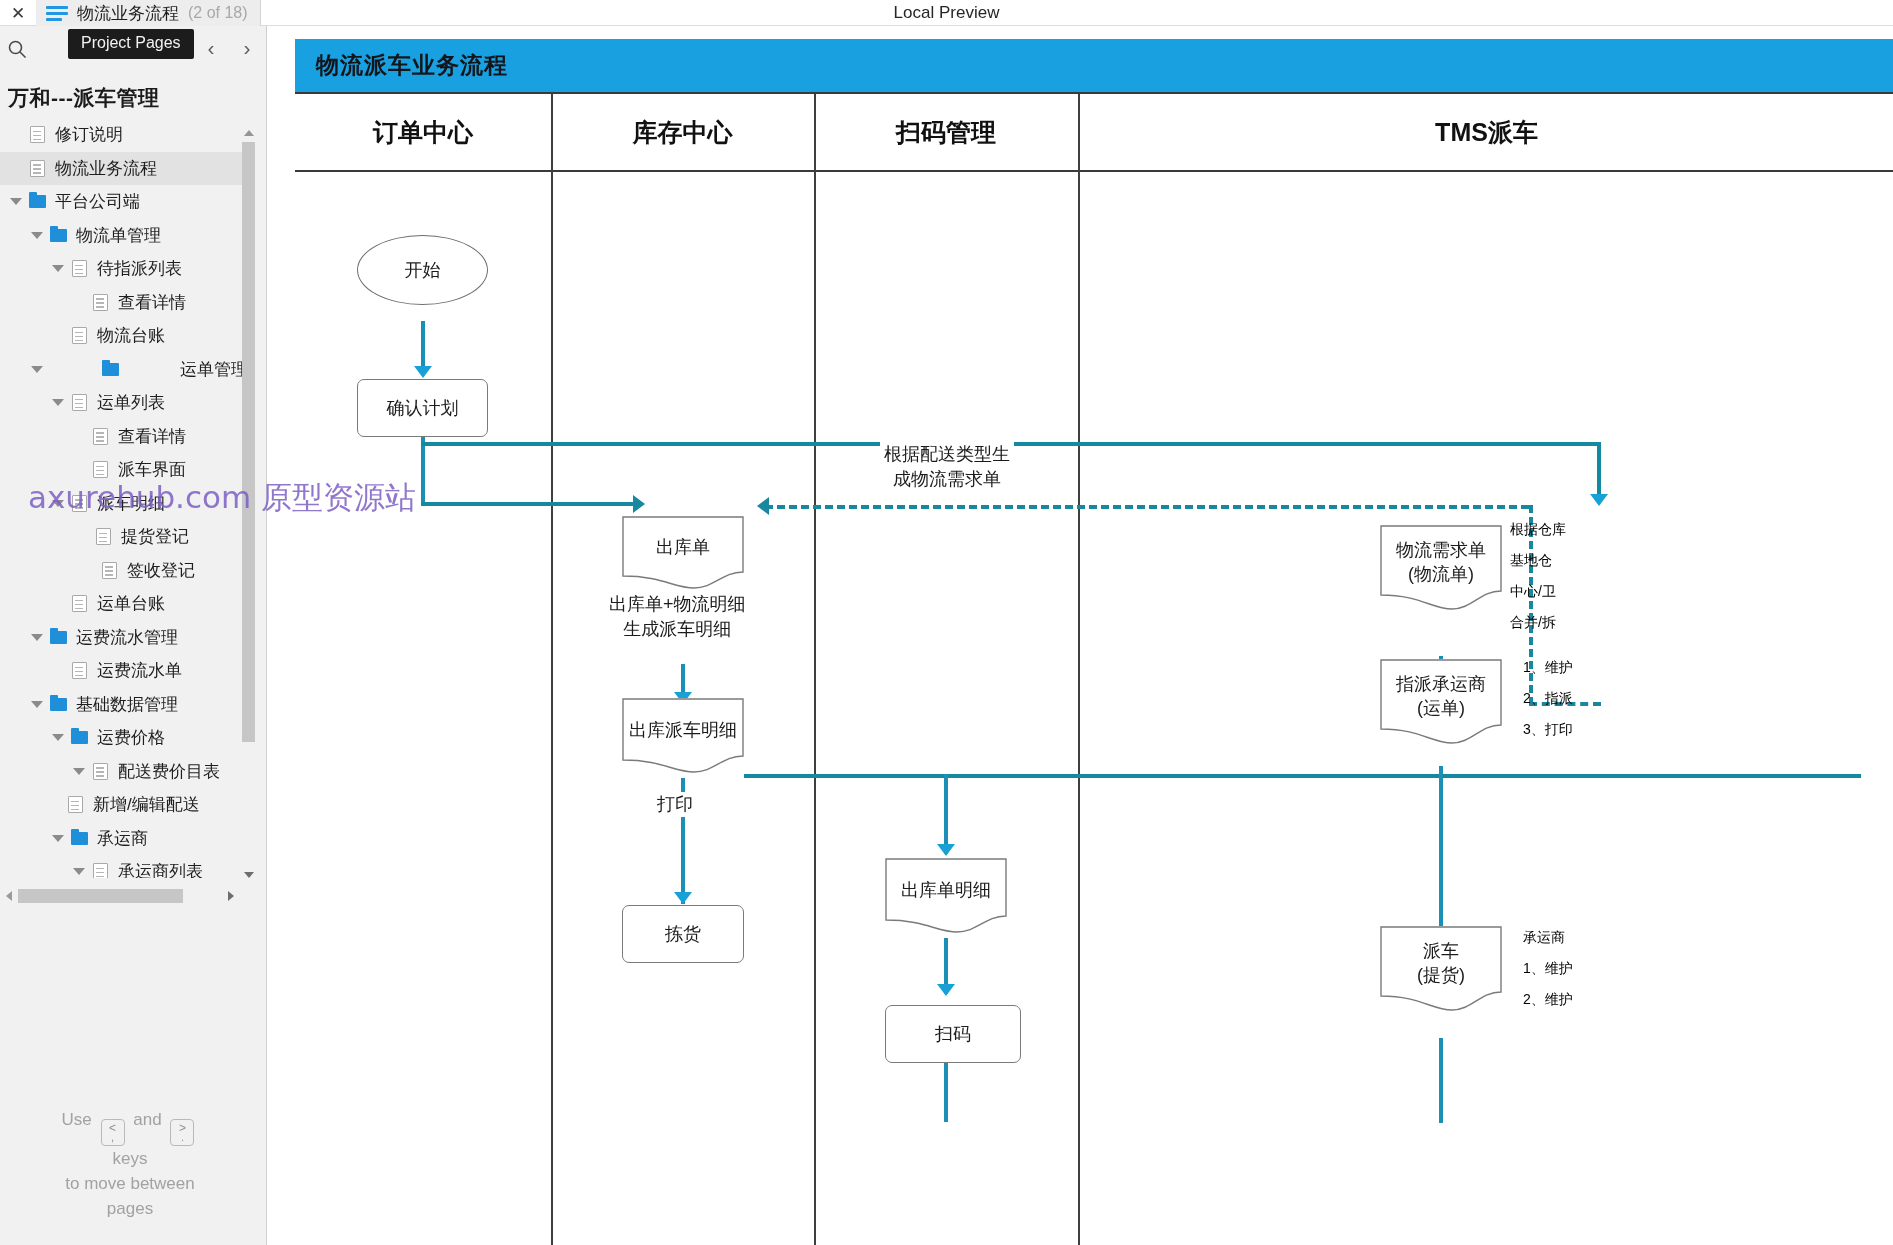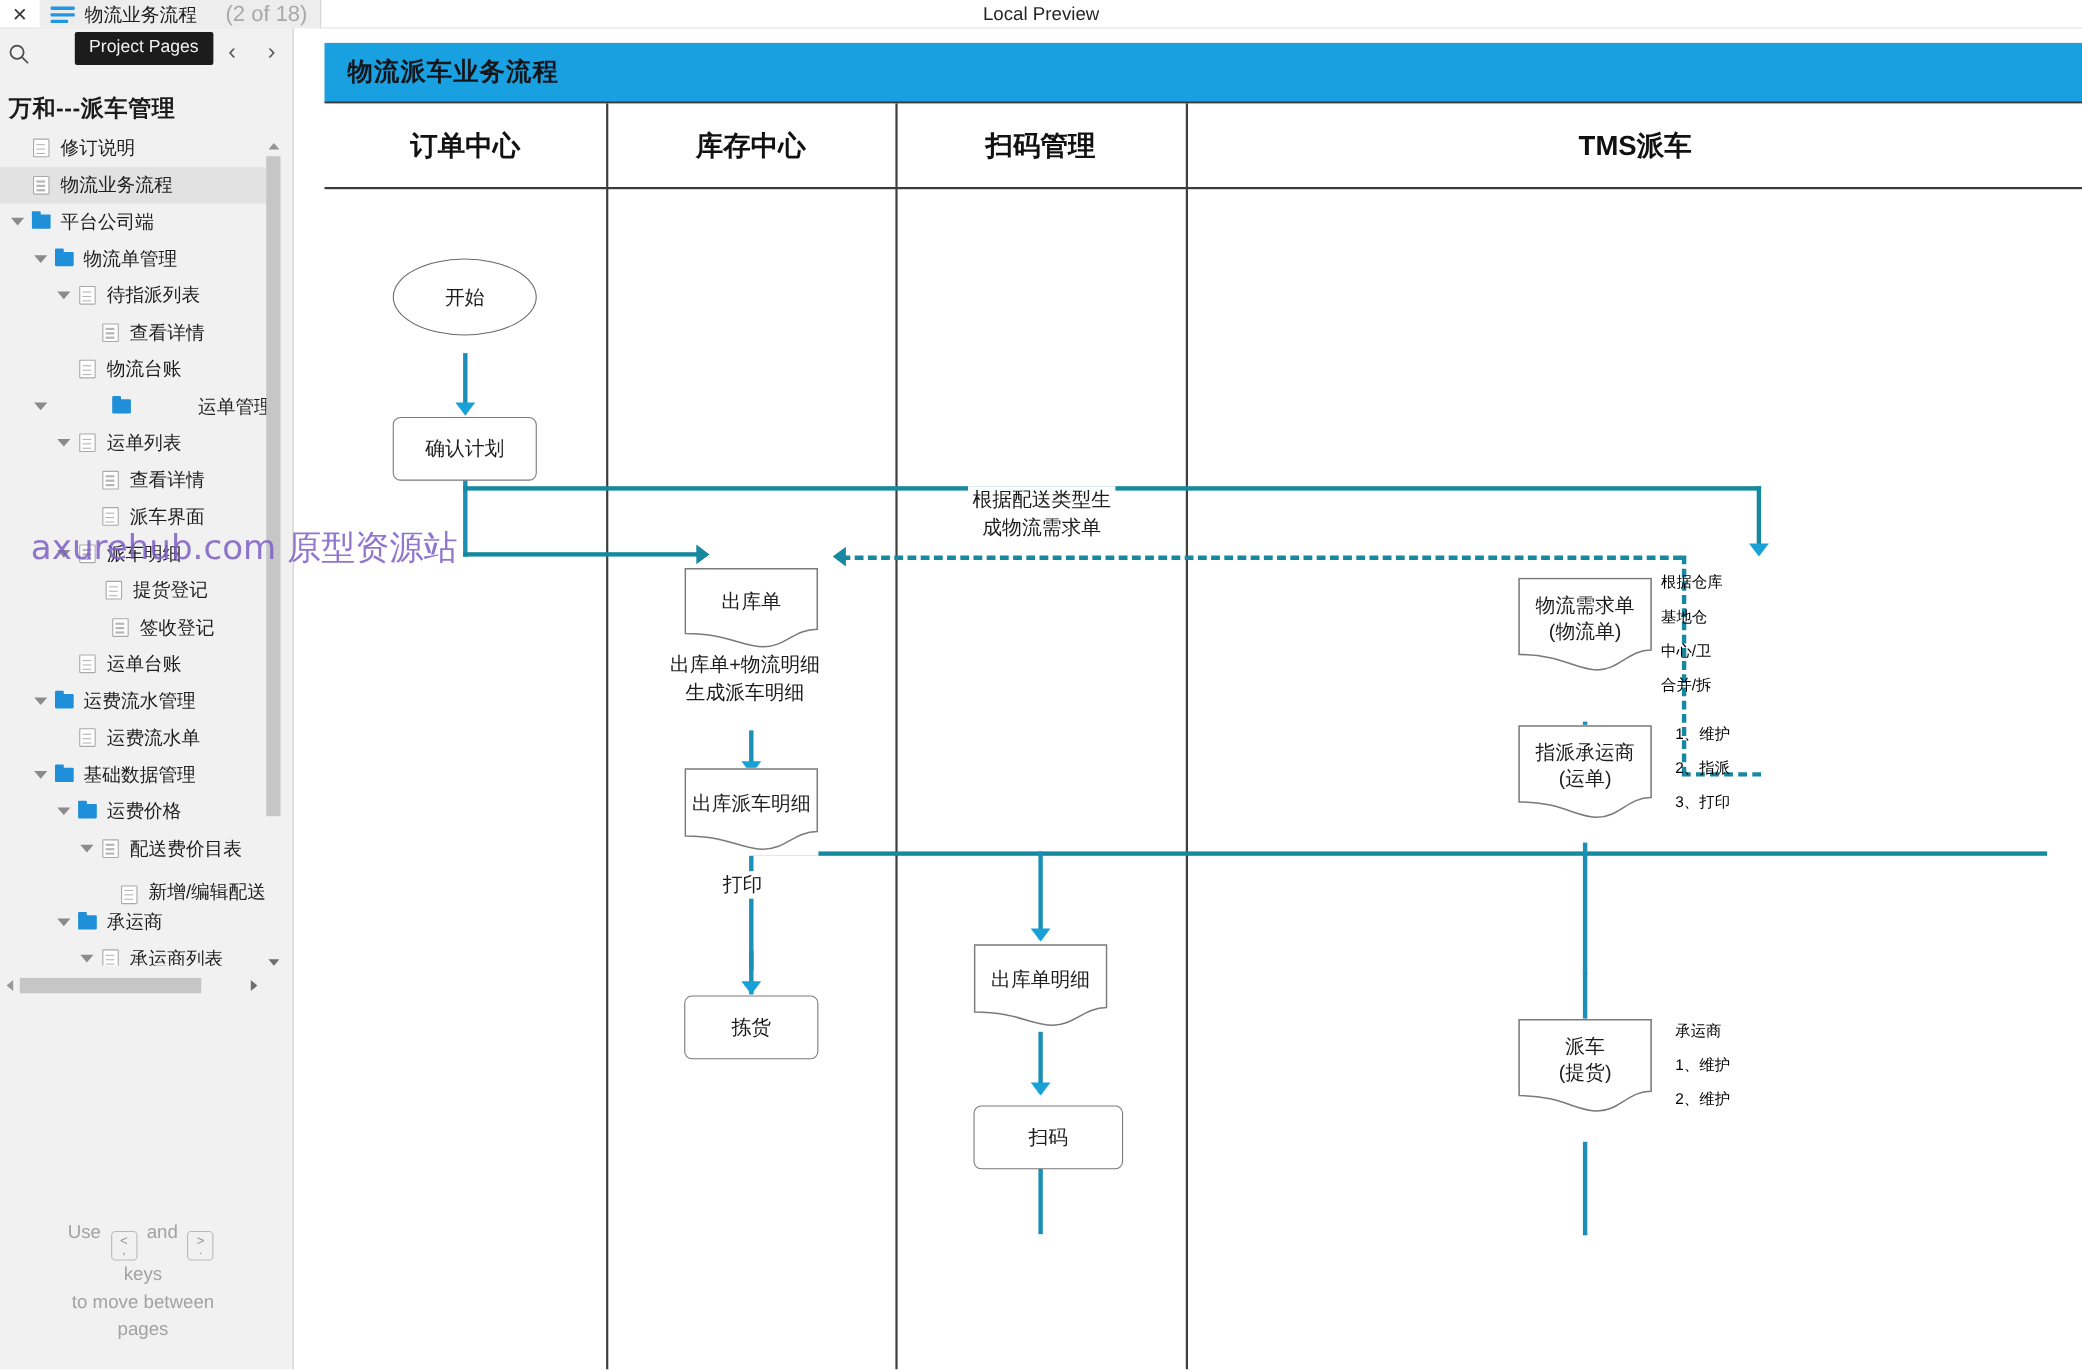--- a/index.html
+++ b/index.html
@@ -26,21 +26,21 @@
     position: absolute; left: 36px; top: 0; height: 26px;
     background: #ededed; display: flex; align-items: center;
     padding: 0 12px 0 10px; gap: 9px; border-right: 1px solid #d5d5d5;
   }
   .tb-hamb { display:block; width: 22px; height: 15px; position: relative; }
   .tb-hamb i { position:absolute; left:0; height:3px; background:#2196e3; border-radius:1px; display:block;}
   .tb-hamb i:nth-child(1){ top:0; width:22px;}
   .tb-hamb i:nth-child(2){ top:6px; width:22px;}
   .tb-hamb i:nth-child(3){ top:12px; width:16px;}
   .tb-tabtitle { font-size: 17px; color: #1d1d1d; white-space: nowrap; }
-  .tb-count { font-size: 20px; color: #a8a8a8; white-space: nowrap; margin-left: 17px; }
+  .tb-count { font-size: 16px; color: #a8a8a8; white-space: nowrap; }
   .tb-preview {
     position: absolute; left: 0; top: 0; width: 1893px; height: 26px;
     display: flex; align-items: center; justify-content: center;
     font-size: 17px; color: #262626; pointer-events: none;
   }
 
   
   .tooltip {
     position: absolute; left: 68px; top: 29px;
     background: #1c1c1c; color: #f2f2f2;
@@ -407,21 +407,21 @@
         </div>
         <div class="tr-row" style="padding-left: 69px;">
           <span class="tw">
             <i class="caret"></i>
           </span>
           <span class="ic">
             <i class="ic-page"></i>
           </span>
           <span>配送费价目表</span>
         </div>
-        <div class="tr-row" style="padding-left: 86px; align-items: flex-end;">
+        <div class="tr-row" style="padding-left: 44px;">
           <span class="tw"></span>
           <span class="ic">
             <i class="ic-page"></i>
           </span>
           <span>新增/编辑配送</span>
         </div>
         <div class="tr-row" style="padding-left: 48px;">
           <span class="tw">
             <i class="caret"></i>
           </span>

